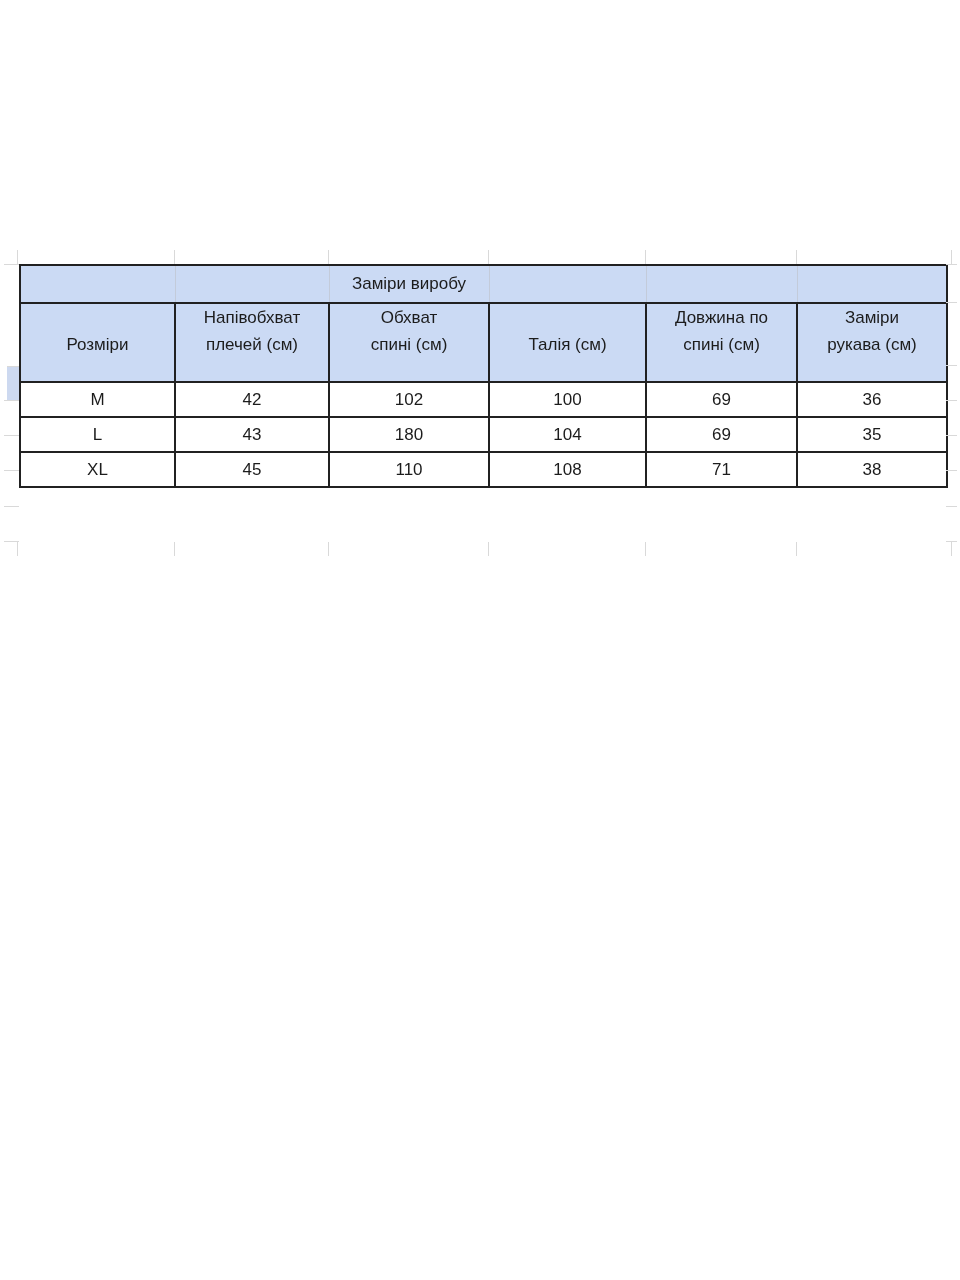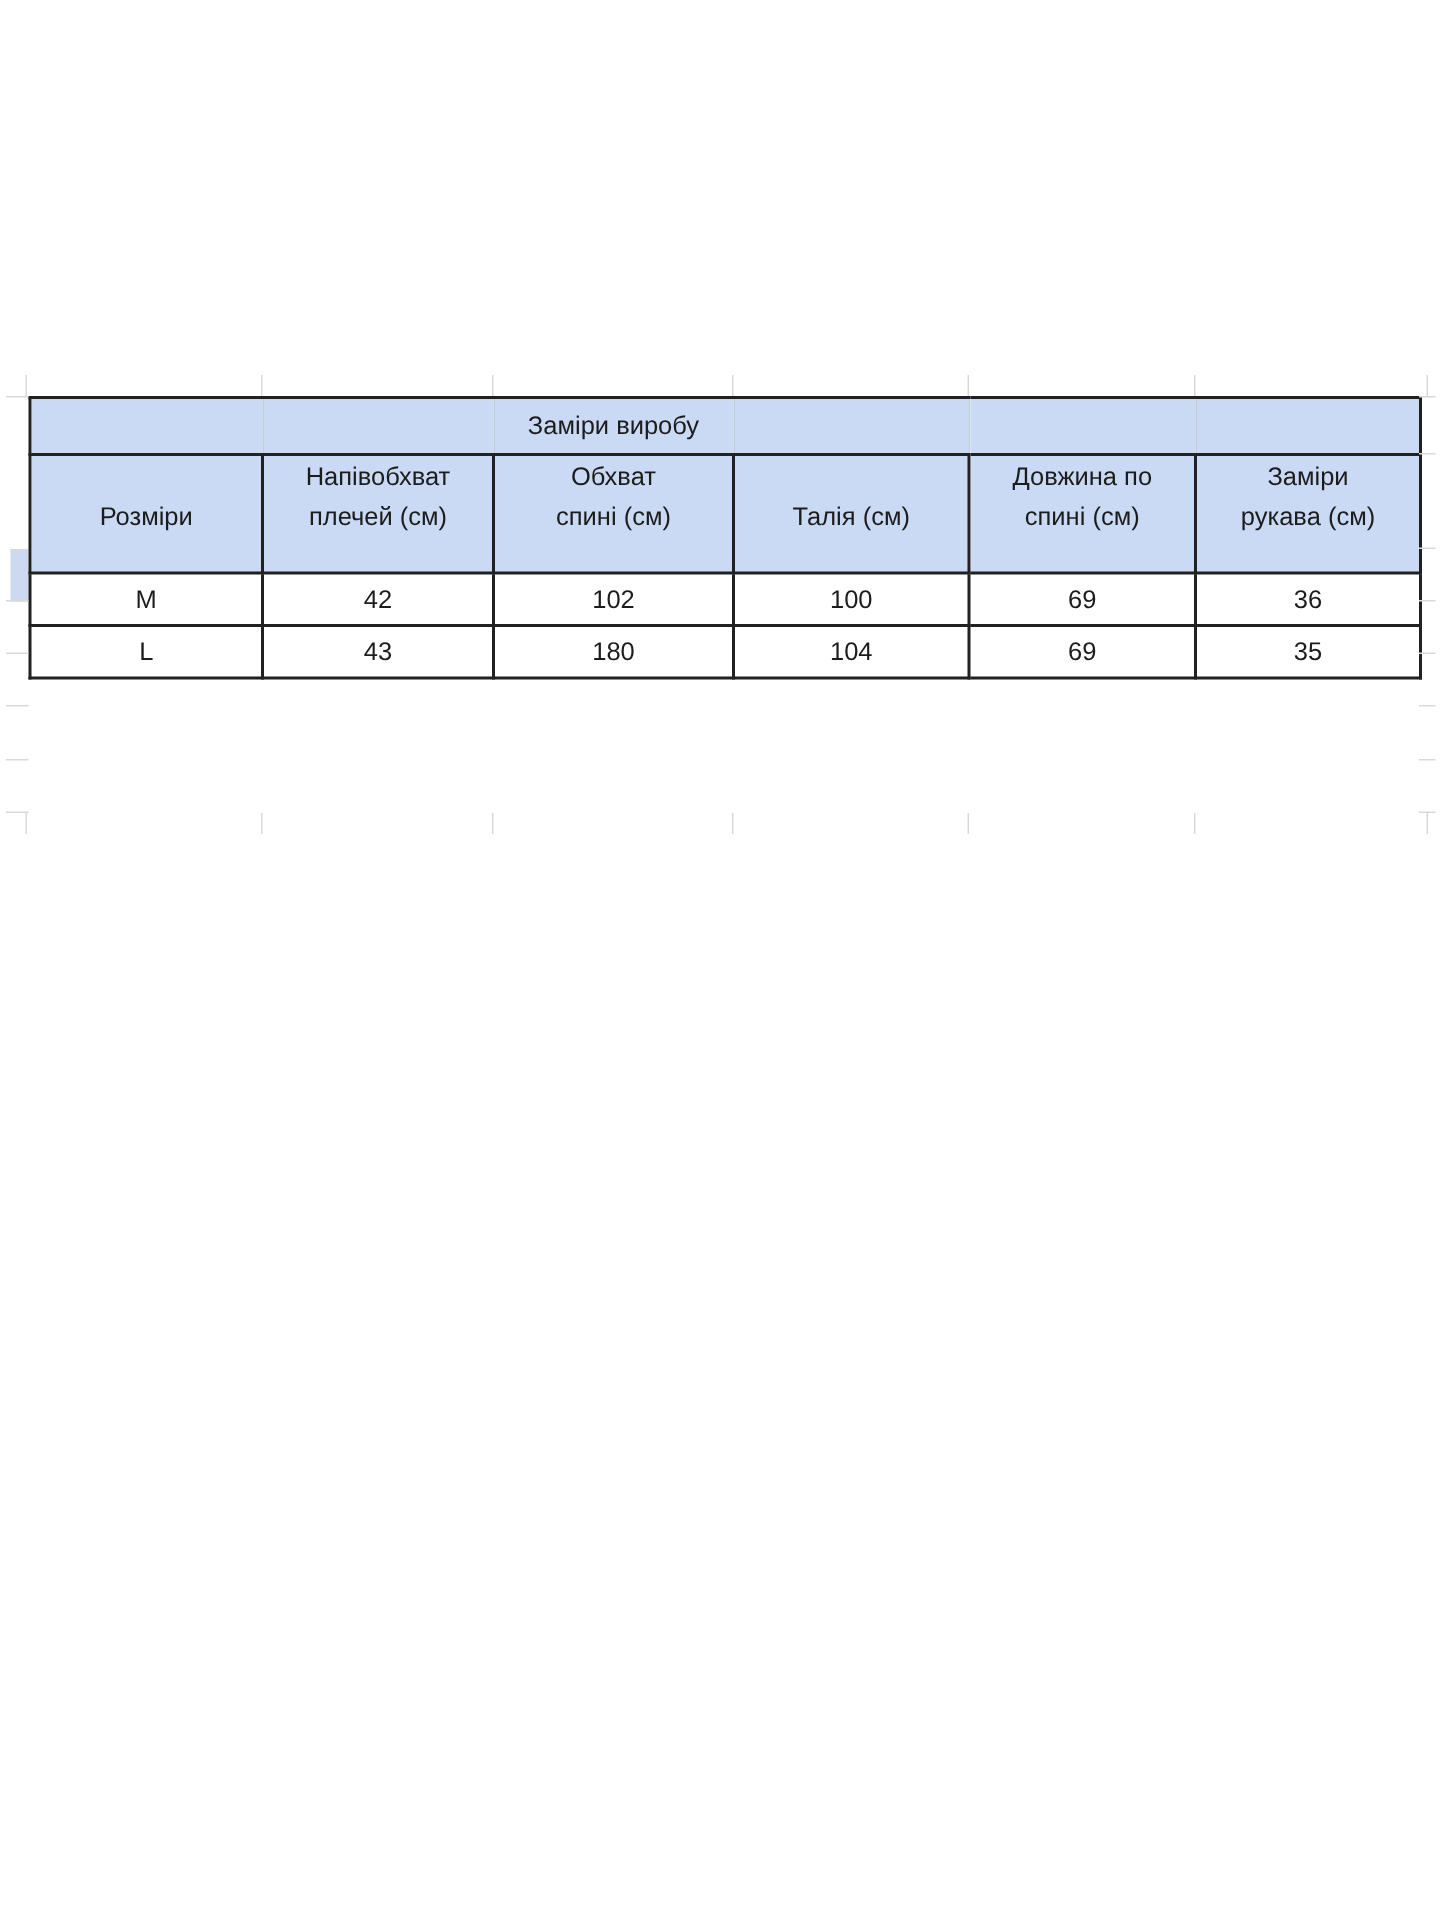--- a/index.html
+++ b/index.html
@@ -98,20 +98,28 @@
           <td>36</td>
         </tr>
         <tr class="data-row">
           <td>L</td>
           <td>43</td>
           <td>180</td>
           <td>104</td>
           <td>69</td>
           <td>35</td>
         </tr>
+        <tr class="data-row">
+          <td>XL</td>
+          <td>45</td>
+          <td>110</td>
+          <td>108</td>
+          <td>71</td>
+          <td>38</td>
+        </tr>
       </tbody>
   </table>
 <div class="stub" style="left: 17px; top: 250px; width: 1px; height: 14px;"></div>
     <div class="stub" style="left: 17px; top: 542px; width: 1px; height: 14px;"></div>
     <div class="stub" style="left: 174px; top: 250px; width: 1px; height: 14px;"></div>
     <div class="stub" style="left: 174px; top: 542px; width: 1px; height: 14px;"></div>
     <div class="stub" style="left: 328px; top: 250px; width: 1px; height: 14px;"></div>
     <div class="stub" style="left: 328px; top: 542px; width: 1px; height: 14px;"></div>
     <div class="stub" style="left: 488px; top: 250px; width: 1px; height: 14px;"></div>
     <div class="stub" style="left: 488px; top: 542px; width: 1px; height: 14px;"></div>

